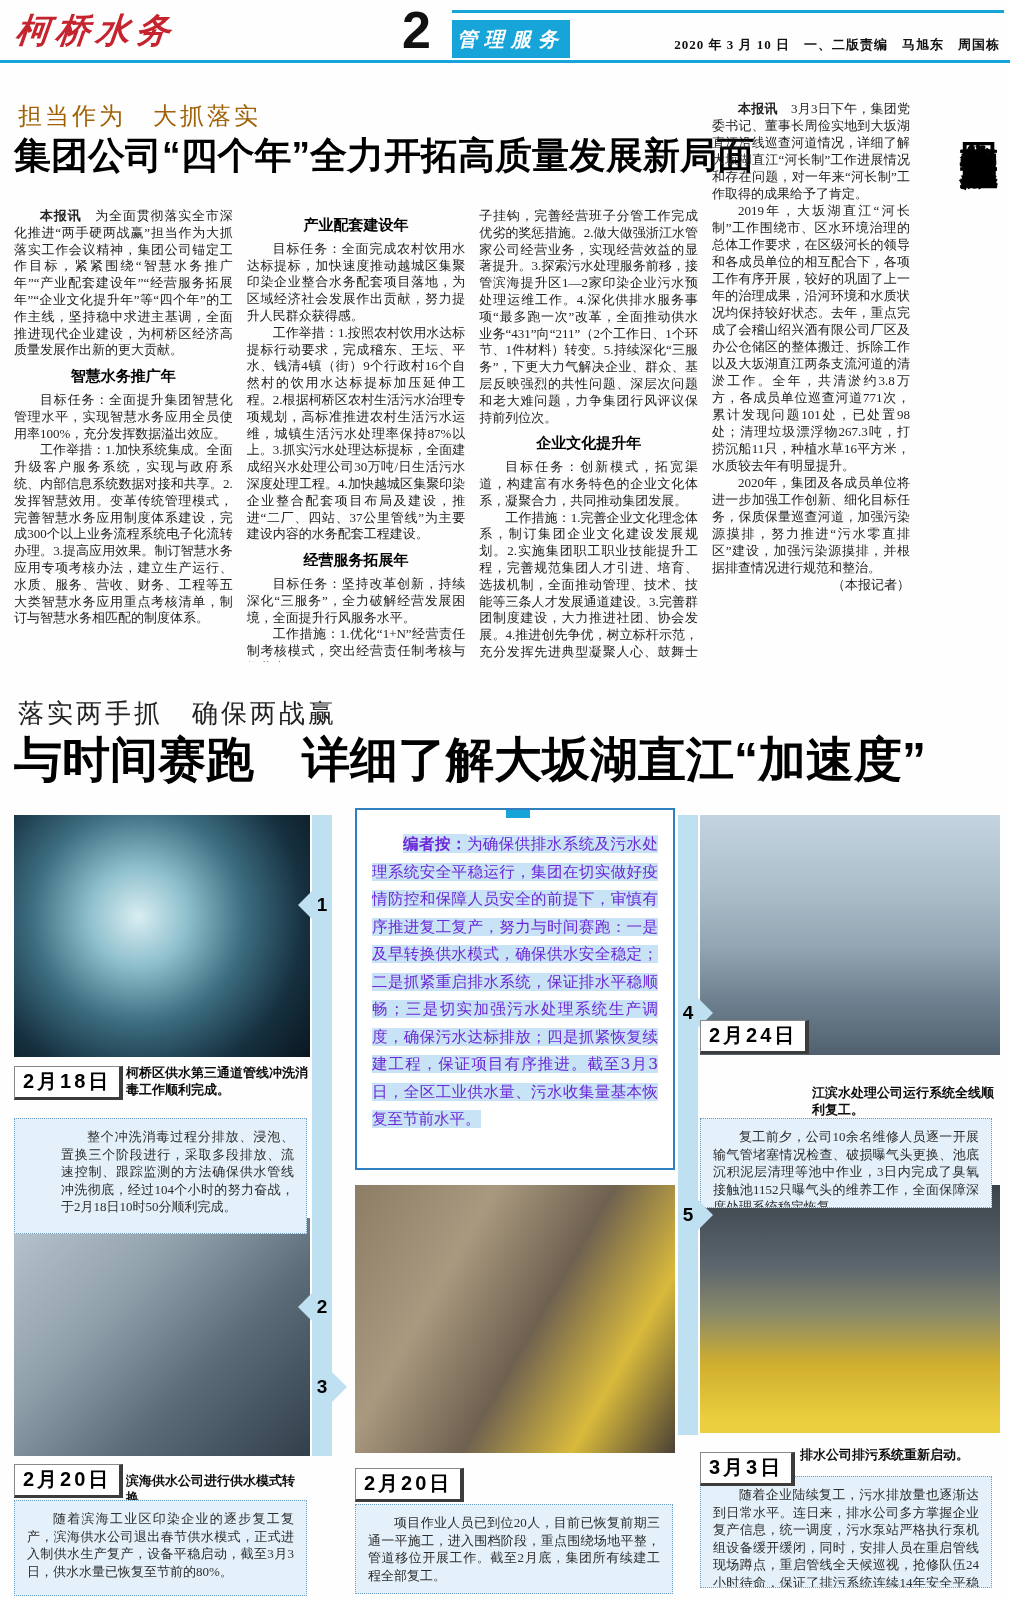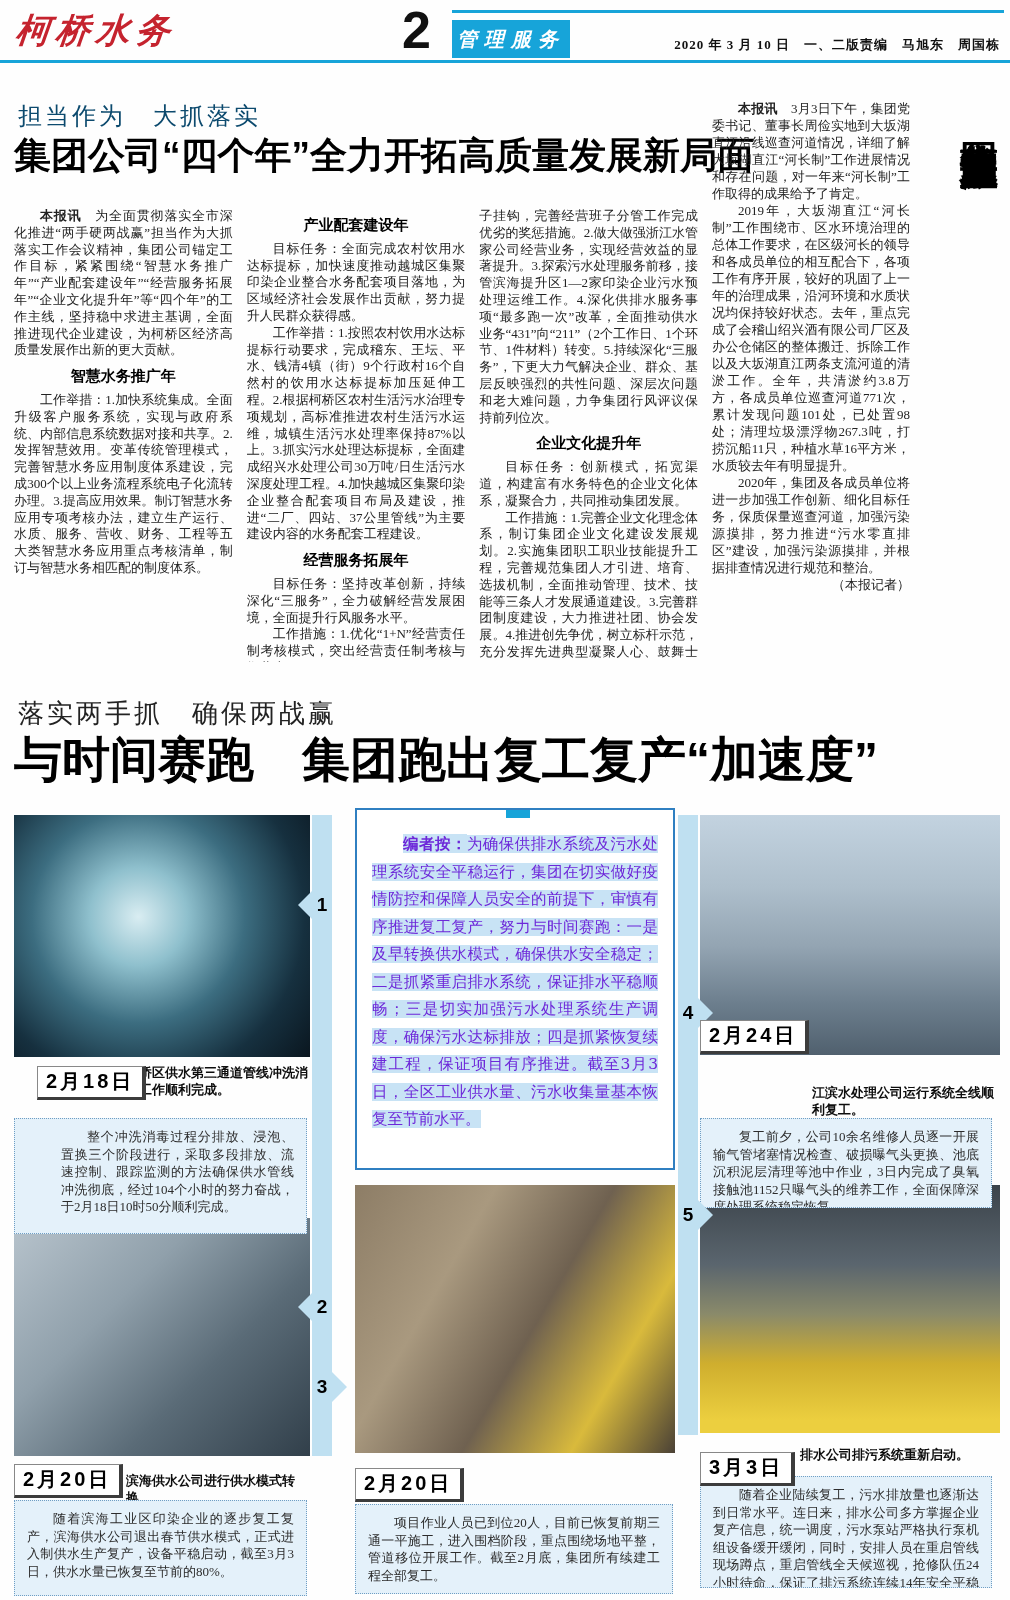--- a/index.html
+++ b/index.html
@@ -27,21 +27,21 @@
     font-family:"DejaVu Serif", serif; font-style:italic;
   }
   .dateline {
     position:absolute; right:10px; top:36px; font-size:13px; font-weight:bold;
     color:#111; letter-spacing:1px;
   }
   .hdr-botline { position:absolute; left:0; top:60px; width:1010px; height:3px; background:#17a4d9; }
 
   
   .lead-kicker {
-    position:absolute; left:18px; top:100px; font-size:24px; color:#0c4a6e; letter-spacing:3px;
+    position:absolute; left:18px; top:100px; font-size:24px; color:#a16207; letter-spacing:3px;
   }
   .lead-headline {
     position:absolute; left:14px; top:134px; width:684px; font-size:37px; line-height:1.2;
     font-weight:bold; font-family:"Liberation Sans", sans-serif; color:#000; letter-spacing:0px;
     white-space:nowrap;
   }
   .lead-cols {
     position:absolute; left:14px; top:208px; width:684px; height:454px;
     display:flex; gap:14px; overflow:hidden;
   }
@@ -145,20 +145,21 @@
   <div class="dateline">2020 年 3 月 10 日　一、二版责编　马旭东　周国栋</div>
   <div class="hdr-botline"></div>
 
   <div class="lead-kicker">担当作为　大抓落实</div>
   <div class="lead-headline">集团公司“四个年”全力开拓高质量发展新局面</div>
 
   <div class="lead-cols">
     <div class="lead-col">
       <p><span class="news-label">本报讯</span>　<span>为全面贯彻落实全市深化推进“两手硬两战赢”担当作为大抓落实工作会议精神，集团公司锚定工作目标，紧紧围绕“智慧水务推广年”“产业配套建设年”“经营服务拓展年”“企业文化提升年”等“四个年”的工作主线，坚持稳中求进主基调，全面推进现代企业建设，为柯桥区经济高质量发展作出新的更大贡献。</span></p>
       <h4>智慧水务推广年</h4>
+      <p>目标任务：全面提升集团智慧化管理水平，实现智慧水务应用全员使用率100%，充分发挥数据溢出效应。</p>
       <p>工作举措：1.加快系统集成。全面升级客户服务系统，实现与政府系统、内部信息系统数据对接和共享。2.发挥智慧效用。变革传统管理模式，完善智慧水务应用制度体系建设，完成300个以上业务流程系统电子化流转办理。3.提高应用效果。制订智慧水务应用专项考核办法，建立生产运行、水质、服务、营收、财务、工程等五大类智慧水务应用重点考核清单，制订与智慧水务相匹配的制度体系。</p>
     </div>
     <div class="lead-col">
       <h4>产业配套建设年</h4>
       <p>目标任务：全面完成农村饮用水达标提标，加快速度推动越城区集聚印染企业整合水务配套项目落地，为区域经济社会发展作出贡献，努力提升人民群众获得感。</p>
       <p>工作举措：1.按照农村饮用水达标提标行动要求，完成稽东、王坛、平水、钱清4镇（街）9个行政村16个自然村的饮用水达标提标加压延伸工程。2.根据柯桥区农村生活污水治理专项规划，高标准推进农村生活污水运维，城镇生活污水处理率保持87%以上。3.抓实污水处理达标提标，全面建成绍兴水处理公司30万吨/日生活污水深度处理工程。4.加快越城区集聚印染企业整合配套项目布局及建设，推进“二厂、四站、37公里管线”为主要建设内容的水务配套工程建设。</p>
       <h4>经营服务拓展年</h4>
       <p>目标任务：坚持改革创新，持续深化“三服务”，全力破解经营发展困境，全面提升行风服务水平。</p>
       <p>工作措施：1.优化“1+N”经营责任制考核模式，突出经营责任制考核与经营班</p>
     </div>
@@ -173,21 +174,21 @@
 
   <div class="side-text">
     <p><span class="news-label">本报讯</span>　<span>3月3日下午，集团党委书记、董事长周俭实地到大坂湖直江沿线巡查河道情况，详细了解大坂湖直江“河长制”工作进展情况和存在问题，对一年来“河长制”工作取得的成果给予了肯定。</span></p>
     <p>2019年，大坂湖直江“河长制”工作围绕市、区水环境治理的总体工作要求，在区级河长的领导和各成员单位的相互配合下，各项工作有序开展，较好的巩固了上一年的治理成果，沿河环境和水质状况均保持较好状态。去年，重点完成了会稽山绍兴酒有限公司厂区及办公仓储区的整体搬迁、拆除工作以及大坂湖直江两条支流河道的清淤工作。全年，共清淤约3.8万方，各成员单位巡查河道771次，累计发现问题101处，已处置98处；清理垃圾漂浮物267.3吨，打捞沉船11只，种植水草16平方米，水质较去年有明显提升。</p>
     <p>2020年，集团及各成员单位将进一步加强工作创新、细化目标任务，保质保量巡查河道，加强污染源摸排，努力推进“污水零直排区”建设，加强污染源摸排，并根据排查情况进行规范和整治。</p>
     <p class="byline-right">（本报记者）</p>
   </div>
   <div class="side-headline">集团董事长巡查大坂湖直江</div>
 
   <div class="sec2-kicker">落实两手抓　确保两战赢</div>
-  <div class="sec2-headline">与时间赛跑　集团跑出复工复产“加速度”</div>
+  <div class="sec2-headline">与时间赛跑　详细了解大坂湖直江“加速度”</div>
 
   <div class="photo photo-1"></div>
   <div class="photo photo-4"></div>
   <div class="photo photo-2"></div>
   <div class="photo photo-3"></div>
   <div class="photo photo-5"></div>
 
   <div class="strip strip-left"></div>
   <div class="strip strip-right"></div>
 
@@ -204,21 +205,21 @@
   <div class="marker-num" style="left:678px; top:1002px;">4</div>
 
   <div class="tri tri-right" style="left:698px; top:1200px;"></div>
   <div class="marker-num" style="left:678px; top:1204px;">5</div>
 
   <div class="editor-box">
     <div class="editor-tab"></div>
     <p class="editor-text"><span class="ed-label">编者按：</span><span class="hl">为确保供排水系统及污水处理系统安全平稳运行，集团在切实做好疫情防控和保障人员安全的前提下，审慎有序推进复工复产，努力与时间赛跑：一是及早转换供水模式，确保供水安全稳定；二是抓紧重启排水系统，保证排水平稳顺畅；三是切实加强污水处理系统生产调度，确保污水达标排放；四是抓紧恢复续建工程，保证项目有序推进。截至3月3日，全区工业供水量、污水收集量基本恢复至节前水平。</span></p>
   </div>
 
-  <div class="date-badge" style="left:14px; top:1066px;margin-left:23px;">2月18日</div>
+  <div class="date-badge" style="left:14px; top:1066px;">2月18日</div>
   <div class="cap-title" style="left:126px; top:1064px; width:182px;">柯桥区供水第三通道管线冲洗消毒工作顺利完成。</div>
   <div class="cap-box" style="left:14px; top:1118px; width:293px; height:116px;padding-left:46px;">
     <p>整个冲洗消毒过程分排放、浸泡、置换三个阶段进行，采取多段排放、流速控制、跟踪监测的方法确保供水管线冲洗彻底，经过104个小时的努力奋战，于2月18日10时50分顺利完成。</p>
   </div>
 
   <div class="date-badge" style="left:700px; top:1020px;">2月24日</div>
   <div class="cap-title" style="left:812px; top:1084px; width:188px;">江滨水处理公司运行系统全线顺利复工。</div>
   <div class="cap-box" style="left:700px; top:1118px; width:292px; height:90px;">
     <p>复工前夕，公司10余名维修人员逐一开展输气管堵塞情况检查、破损曝气头更换、池底沉积泥层清理等池中作业，3日内完成了臭氧接触池1152只曝气头的维养工作，全面保障深度处理系统稳定恢复。</p>
   </div>

